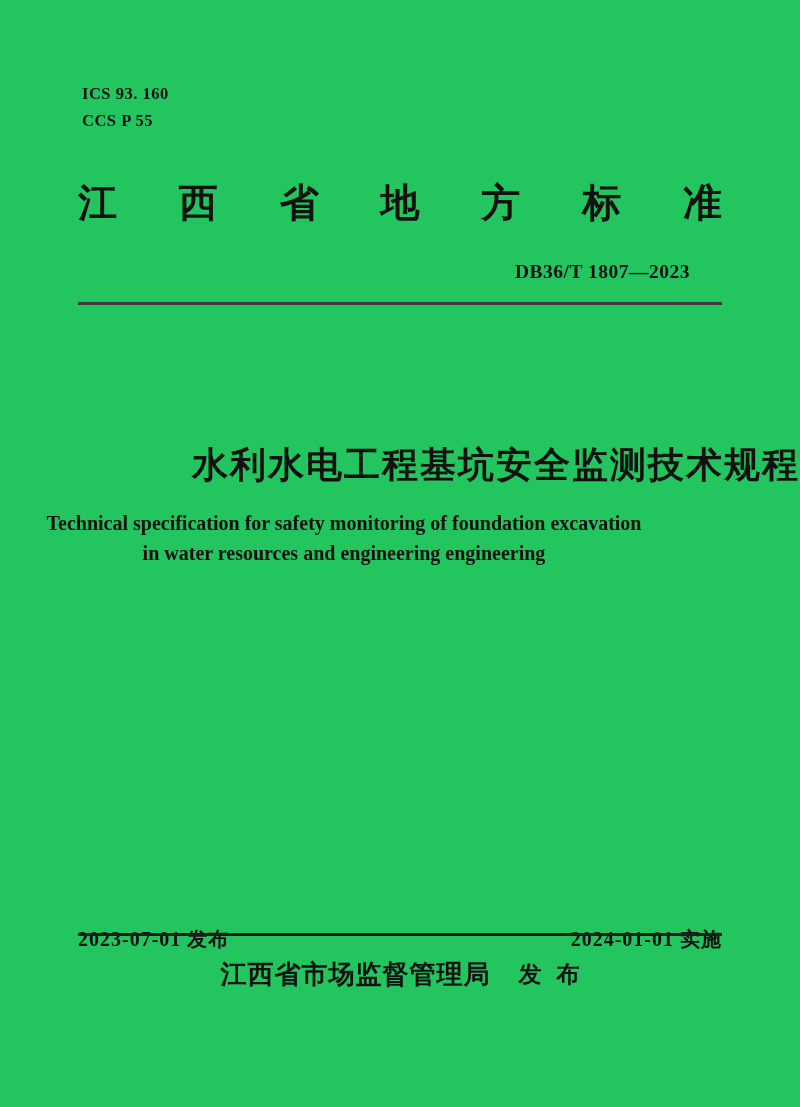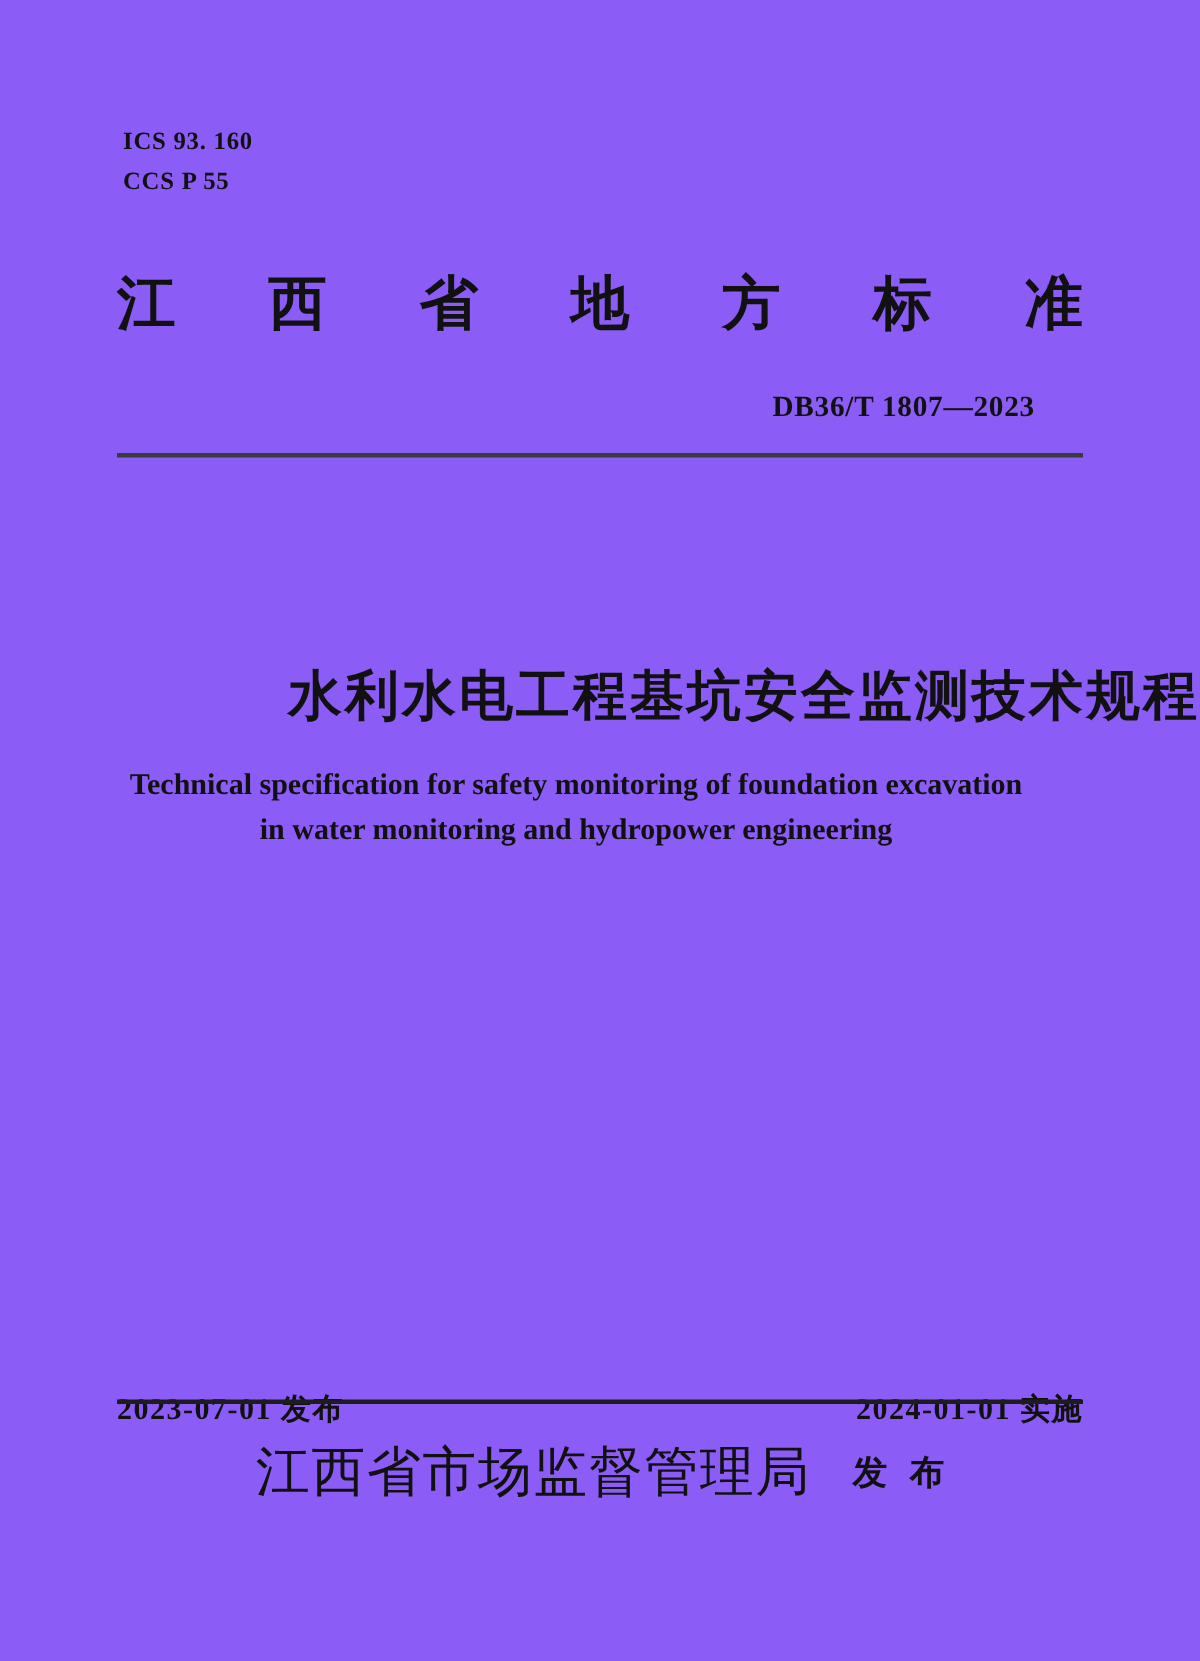--- a/index.html
+++ b/index.html
@@ -5,21 +5,21 @@
   html, body {
     margin: 0;
     padding: 0;
     background: #e8e8e8;
   }
   .page {
     position: relative;
     width: 800px;
     height: 1107px;
     margin: 0 auto;
-    background: #8b5cf6;
+    background: #22c55e;
     color: #111111;
     font-family: "Liberation Serif", "DejaVu Serif", serif;
     overflow: hidden;
   }
 
   
   .ics-block {
     position: absolute;
     left: 82px;
     top: 80px;
@@ -92,21 +92,20 @@
   
   .title-en {
     position: absolute;
     top: 508px;
     left: 0;
     width: 688px;
     text-align: center;
     font-size: 20px;
     font-weight: bold;
     line-height: 1.5;
-    padding-left: 40px;
   }
 
   
   .dates-row {
     position: absolute;
     left: 78px;
     top: 902px;
     width: 644px;
     display: flex;
     justify-content: space-between;
@@ -119,22 +118,22 @@
   
   .publisher-row {
     position: absolute;
     top: 957px;
     left: 0;
     width: 800px;
     text-align: center;
     white-space: nowrap;
   }
   .publisher-name {
-    font-size: 36px;
-    font-weight: normal;
+    font-size: 26px;
+    font-weight: bold;
     letter-spacing: 1px;
     vertical-align: middle;
   }
   .issue-label {
     font-size: 23px;
     font-weight: bold;
     letter-spacing: 15px;
     margin-left: 24px;
     margin-right: -15px;
     vertical-align: middle;
@@ -162,21 +161,21 @@
   </div>
 
   <div class="std-number">DB36/T 1807—2023</div>
 
   <div class="rule rule-top"></div>
 
   <h1 class="title-cn">水利水电工程基坑安全监测技术规程</h1>
 
   <div class="title-en">
     <div>Technical specification for safety monitoring of foundation excavation</div>
-    <div>in water monitoring and hydropower engineering</div>
+    <div>in water resources and engineering engineering</div>
   </div>
 
   <div class="dates-row">
     <span>2023-07-01 发布</span>
     <span>2024-01-01 实施</span>
   </div>
 
   <div class="rule rule-bottom"></div>
 
   <div class="publisher-row">

